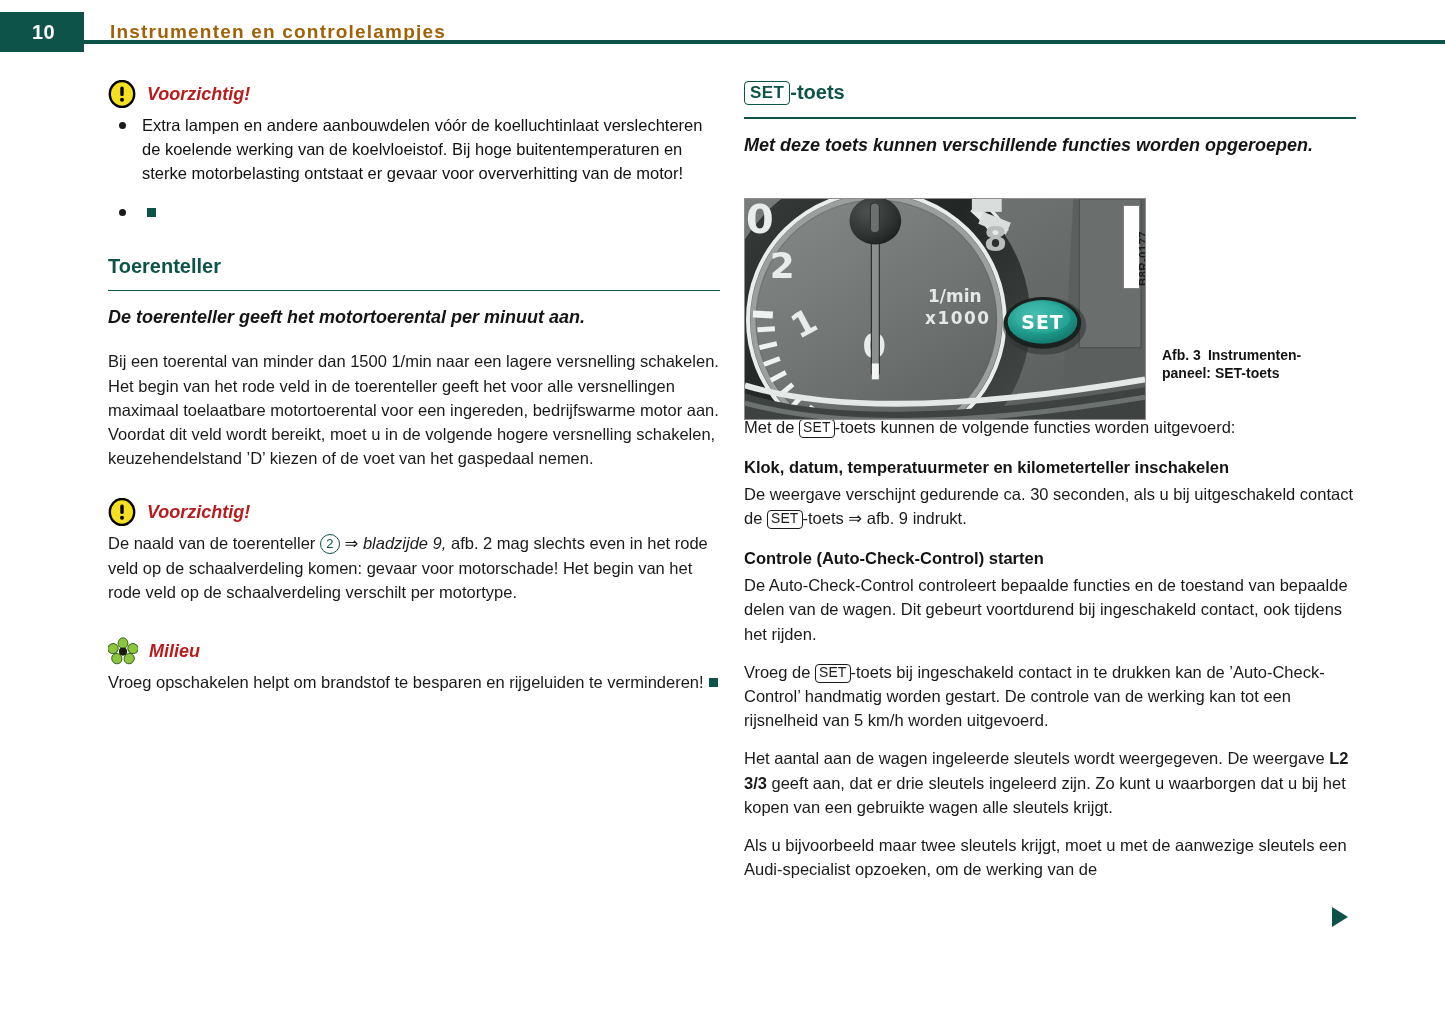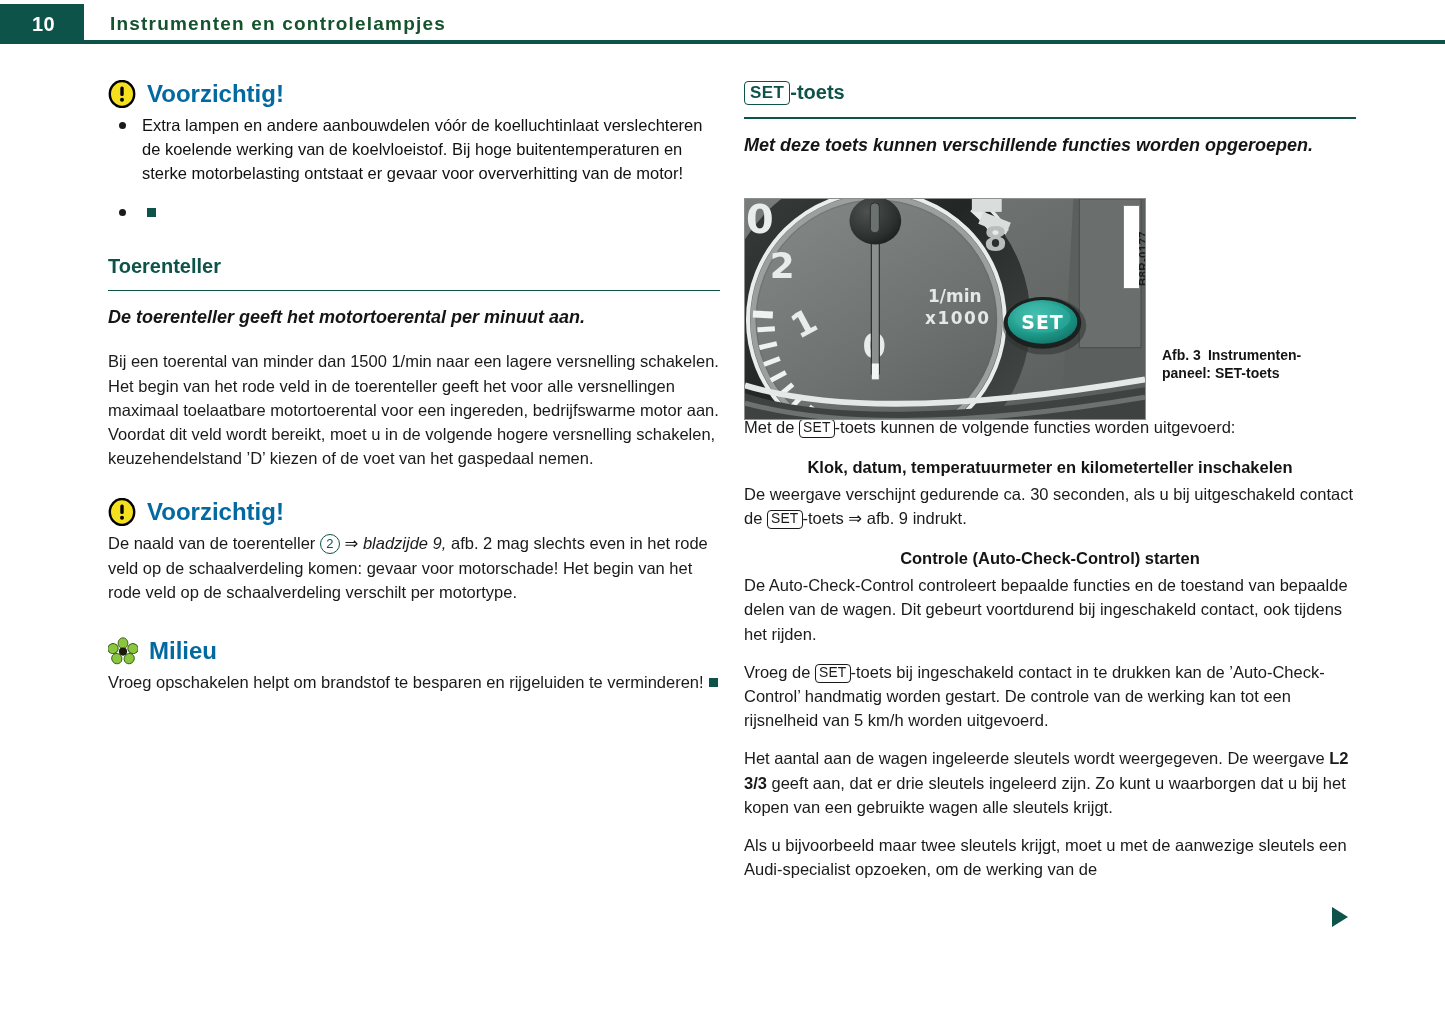--- a/index.html
+++ b/index.html
@@ -12,21 +12,21 @@
     height: 1018px;
     font-family: "Liberation Sans", sans-serif;
     color: #111111;
     position: relative;
     overflow: hidden;
   }
 
   
   .page-header {
     position: absolute;
-    top: 4px; left: 0;
+    top: 12px; left: 0;
     width: 1445px;
     height: 24px;
   }
   .header-pagebox {
     position: absolute;
     top: 0; left: 0;
     width: 84px;
     height: 40px;
     background: #0d5349;
   }
@@ -41,21 +41,21 @@
     line-height: 20px;
   }
   .header-title {
     position: absolute;
     top: 10px;
     left: 110px;
     font-size: 19px;
     font-weight: bold;
     letter-spacing: 1.2px;
     line-height: 20px;
-    color: #14532d;
+    color: #a16207;
   }
   .header-rule {
     position: absolute;
     top: 40px;
     left: 0;
     width: 1445px;
     height: 4px;
     background: #0d5349;
   }
 
@@ -78,24 +78,25 @@
   .para + .para { margin-top: 14px; }
 
   
   .notice-head {
     display: flex;
     align-items: center;
     gap: 11px;
     margin-bottom: 5px;
   }
   .notice-title {
-    font-size: 24px;
-    font-weight: bold;
-    color: #0369a1;
+    font-size: 18px;
+    font-weight: bold;
+    color: #b91c1c;
     line-height: 22px;
+    font-style: italic;
   }
 
   .icon-warning {
     width: 28px;
     height: 28px;
     flex: 0 0 28px;
     display: block;
   }
   .icon-eco {
     width: 30px;
@@ -201,21 +202,20 @@
   .ital { font-style: italic; }
   .bold { font-weight: bold; }
 
   .subhead {
     font-size: 16.5px;
     font-weight: bold;
     line-height: 23px;
     color: #141414;
     margin-top: 17px;
     margin-bottom: 1px;
-    text-align: center;
   }
   .subhead + .para { margin-top: 3px; }
 
   
   .figure {
     position: relative;
     margin-top: 20px;
     width: 402px;
     height: 222px;
     border: 1.5px solid #8e8e8e;

